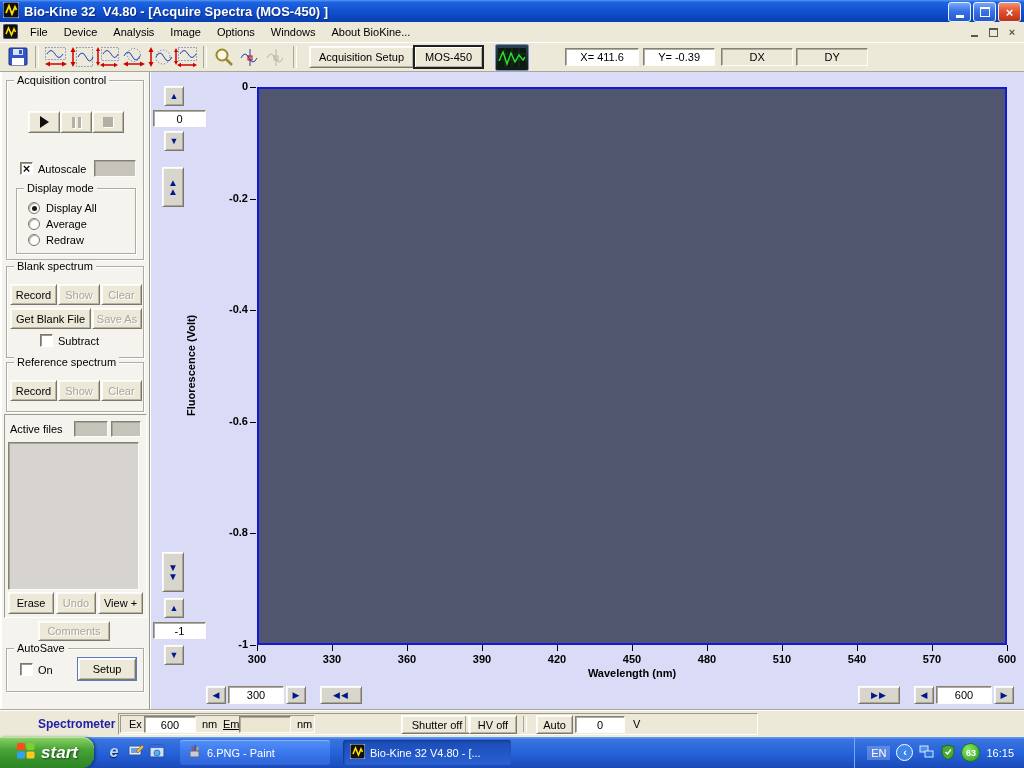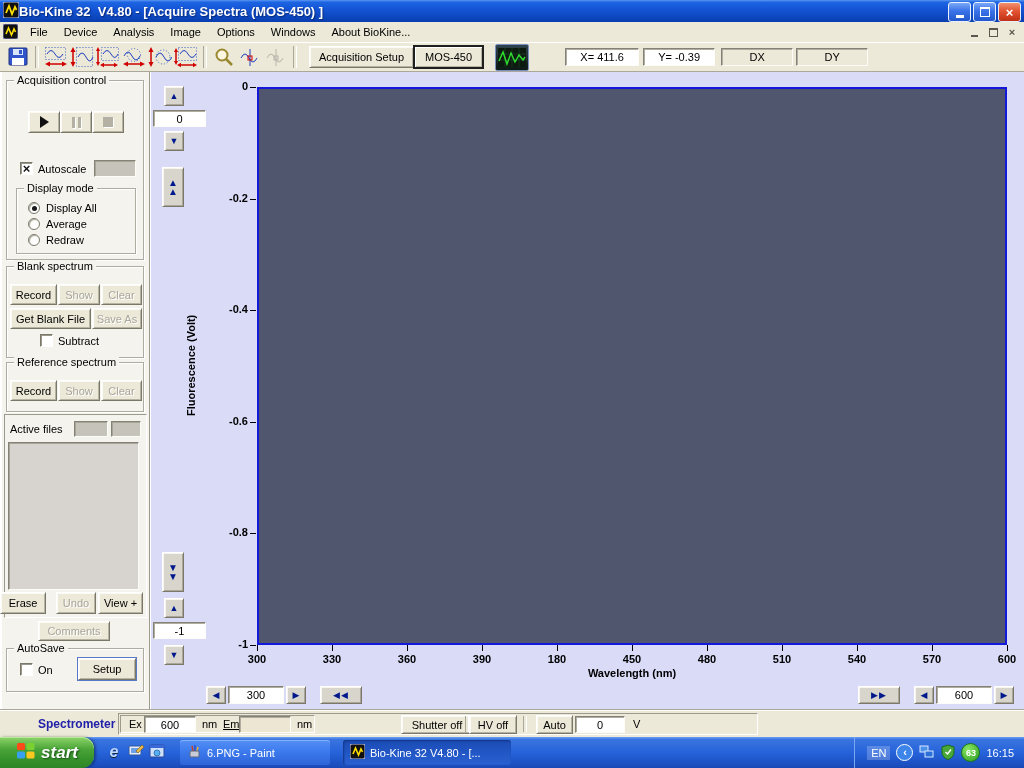--- a/index.html
+++ b/index.html
@@ -3,21 +3,21 @@
 <meta charset="utf-8">
 <style>
   html,body{margin:0;padding:0;background:#555;}
   .screen{position:relative;width:1024px;height:768px;overflow:hidden;
     font-family:"Liberation Sans",sans-serif;font-size:11px;color:#000;background:#ece9d8;}
 
   
   .titlebar{position:absolute;left:0;top:0;width:1024px;height:22px;
     background:linear-gradient(180deg,#5a96f2 0%,#1c64e2 10%,#1353d4 45%,#0c46bc 80%,#0a3eb0 100%);
     display:flex;align-items:center;padding-left:3px;box-sizing:border-box;}
-  .titlebar .title{color:#fff;font-weight:bold;font-size:13px;
+  .titlebar .title{color:#fff;font-weight:bold;font-size:13px;margin-left:5px;
     text-shadow:1px 1px 1px #0a2a7a;white-space:pre;}
   .winbtns{position:absolute;right:3px;top:2px;display:flex;gap:2px;}
   .tbtn{width:21px;height:18px;border-radius:3px;border:1px solid #e8f0fc;display:flex;
     align-items:center;justify-content:center;color:#fff;font-weight:bold;}
   .tbtn.blue{background:linear-gradient(180deg,#7aa8f8 0%,#3a72e8 45%,#2258cc 100%);}
   .tbtn.red{background:linear-gradient(180deg,#f2926e 0%,#e25432 45%,#c03014 100%);font-size:13px;line-height:13px;}
   .glyph-min{width:8px;height:3px;background:#fff;margin-top:9px;}
   .glyph-restore{width:8px;height:7px;border:1px solid #fff;border-top-width:2px;background:transparent;}
 
   
@@ -340,21 +340,21 @@
       </div>
       <div class="btn sbtn" style="left:10px;top:308px;width:47px;">Record</div>
       <div class="btn sbtn dis" style="left:58px;top:308px;width:42px;">Show</div>
       <div class="btn sbtn dis" style="left:101px;top:308px;width:41px;">Clear</div>
 
       <div class="etchpanel" style="left:4px;top:342px;width:141px;height:202px;"></div>
       <span class="label" style="left:10px;top:351px;">Active files</span>
       <span class="sunkbox" style="position:absolute;left:74px;top:349px;width:34px;height:16px;"></span>
       <span class="sunkbox" style="position:absolute;left:111px;top:349px;width:30px;height:16px;"></span>
       <div class="listbox" style="left:8px;top:370px;width:131px;height:148px;"></div>
-      <div class="btn sbtn" style="left:0;top:520px;width:46px;height:22px;">Erase</div>
+      <div class="btn sbtn" style="left:8px;top:520px;width:46px;height:22px;">Erase</div>
       <div class="btn sbtn dis" style="left:56px;top:520px;width:40px;height:22px;">Undo</div>
       <div class="btn sbtn" style="left:98px;top:520px;width:45px;height:22px;">View +</div>
 
       <div class="btn sbtn dis" style="left:38px;top:549px;width:72px;height:20px;">Comments</div>
 
       <div class="group" style="left:6px;top:576px;width:136px;height:42px;">
         <span class="glabel">AutoSave</span>
       </div>
       <span class="cb" style="position:absolute;left:20px;top:591px;"></span>
       <span class="label" style="left:38px;top:592px;">On</span>
@@ -382,21 +382,21 @@
       <div id="ticks-layer">
           <span class="xtickmark" style="left: 106px;"></span>
           <span class="xticklabel" style="left: 106px;">300</span>
           <span class="xtickmark" style="left: 181px;"></span>
           <span class="xticklabel" style="left: 181px;">330</span>
           <span class="xtickmark" style="left: 256px;"></span>
           <span class="xticklabel" style="left: 256px;">360</span>
           <span class="xtickmark" style="left: 331px;"></span>
           <span class="xticklabel" style="left: 331px;">390</span>
           <span class="xtickmark" style="left: 406px;"></span>
-          <span class="xticklabel" style="left: 406px;">180</span>
+          <span class="xticklabel" style="left: 406px;">420</span>
           <span class="xtickmark" style="left: 481px;"></span>
           <span class="xticklabel" style="left: 481px;">450</span>
           <span class="xtickmark" style="left: 556px;"></span>
           <span class="xticklabel" style="left: 556px;">480</span>
           <span class="xtickmark" style="left: 631px;"></span>
           <span class="xticklabel" style="left: 631px;">510</span>
           <span class="xtickmark" style="left: 706px;"></span>
           <span class="xticklabel" style="left: 706px;">540</span>
           <span class="xtickmark" style="left: 781px;"></span>
           <span class="xticklabel" style="left: 781px;">570</span>

